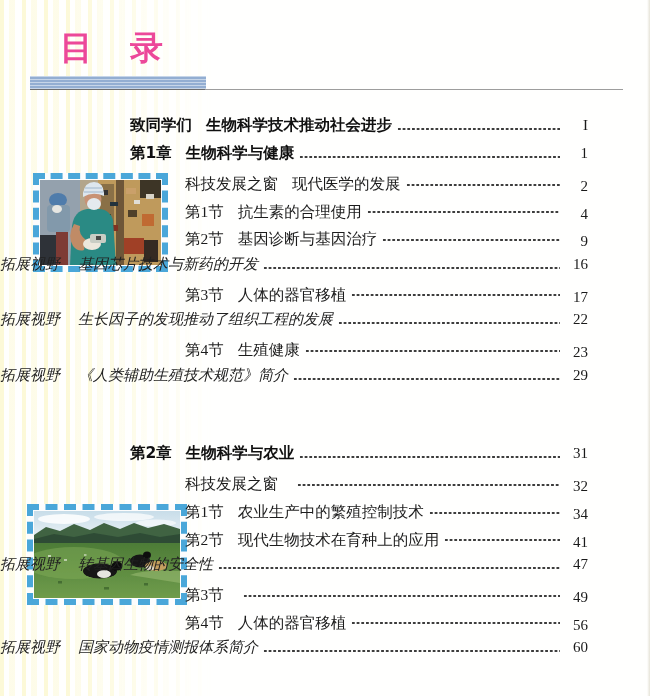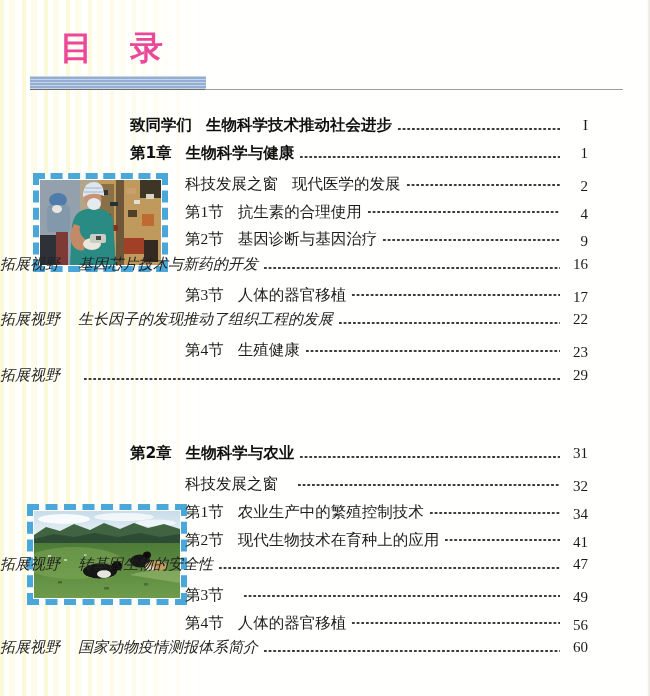--- a/index.html
+++ b/index.html
@@ -232,20 +232,21 @@
       <span class="page-num">22</span>
     </div>
       <div class="row lvl1">
       <span class="prefix">第4节</span>
       <span class="title-text">生殖健康</span>
       <span class="leader"></span>
       <span class="page-num">23</span>
     </div>
       <div class="row lvl2">
       <span class="prefix">拓展视野</span>
+      <span class="title-text">《人类辅助生殖技术规范》简介</span>
       <span class="leader"></span>
       <span class="page-num">29</span>
     </div>
       <div class="row lvl0 section-start">
       <span class="prefix">第2章</span>
       <span class="title-text">生物科学与农业</span>
       <span class="leader"></span>
       <span class="page-num">31</span>
     </div>
       <div class="row lvl1">

